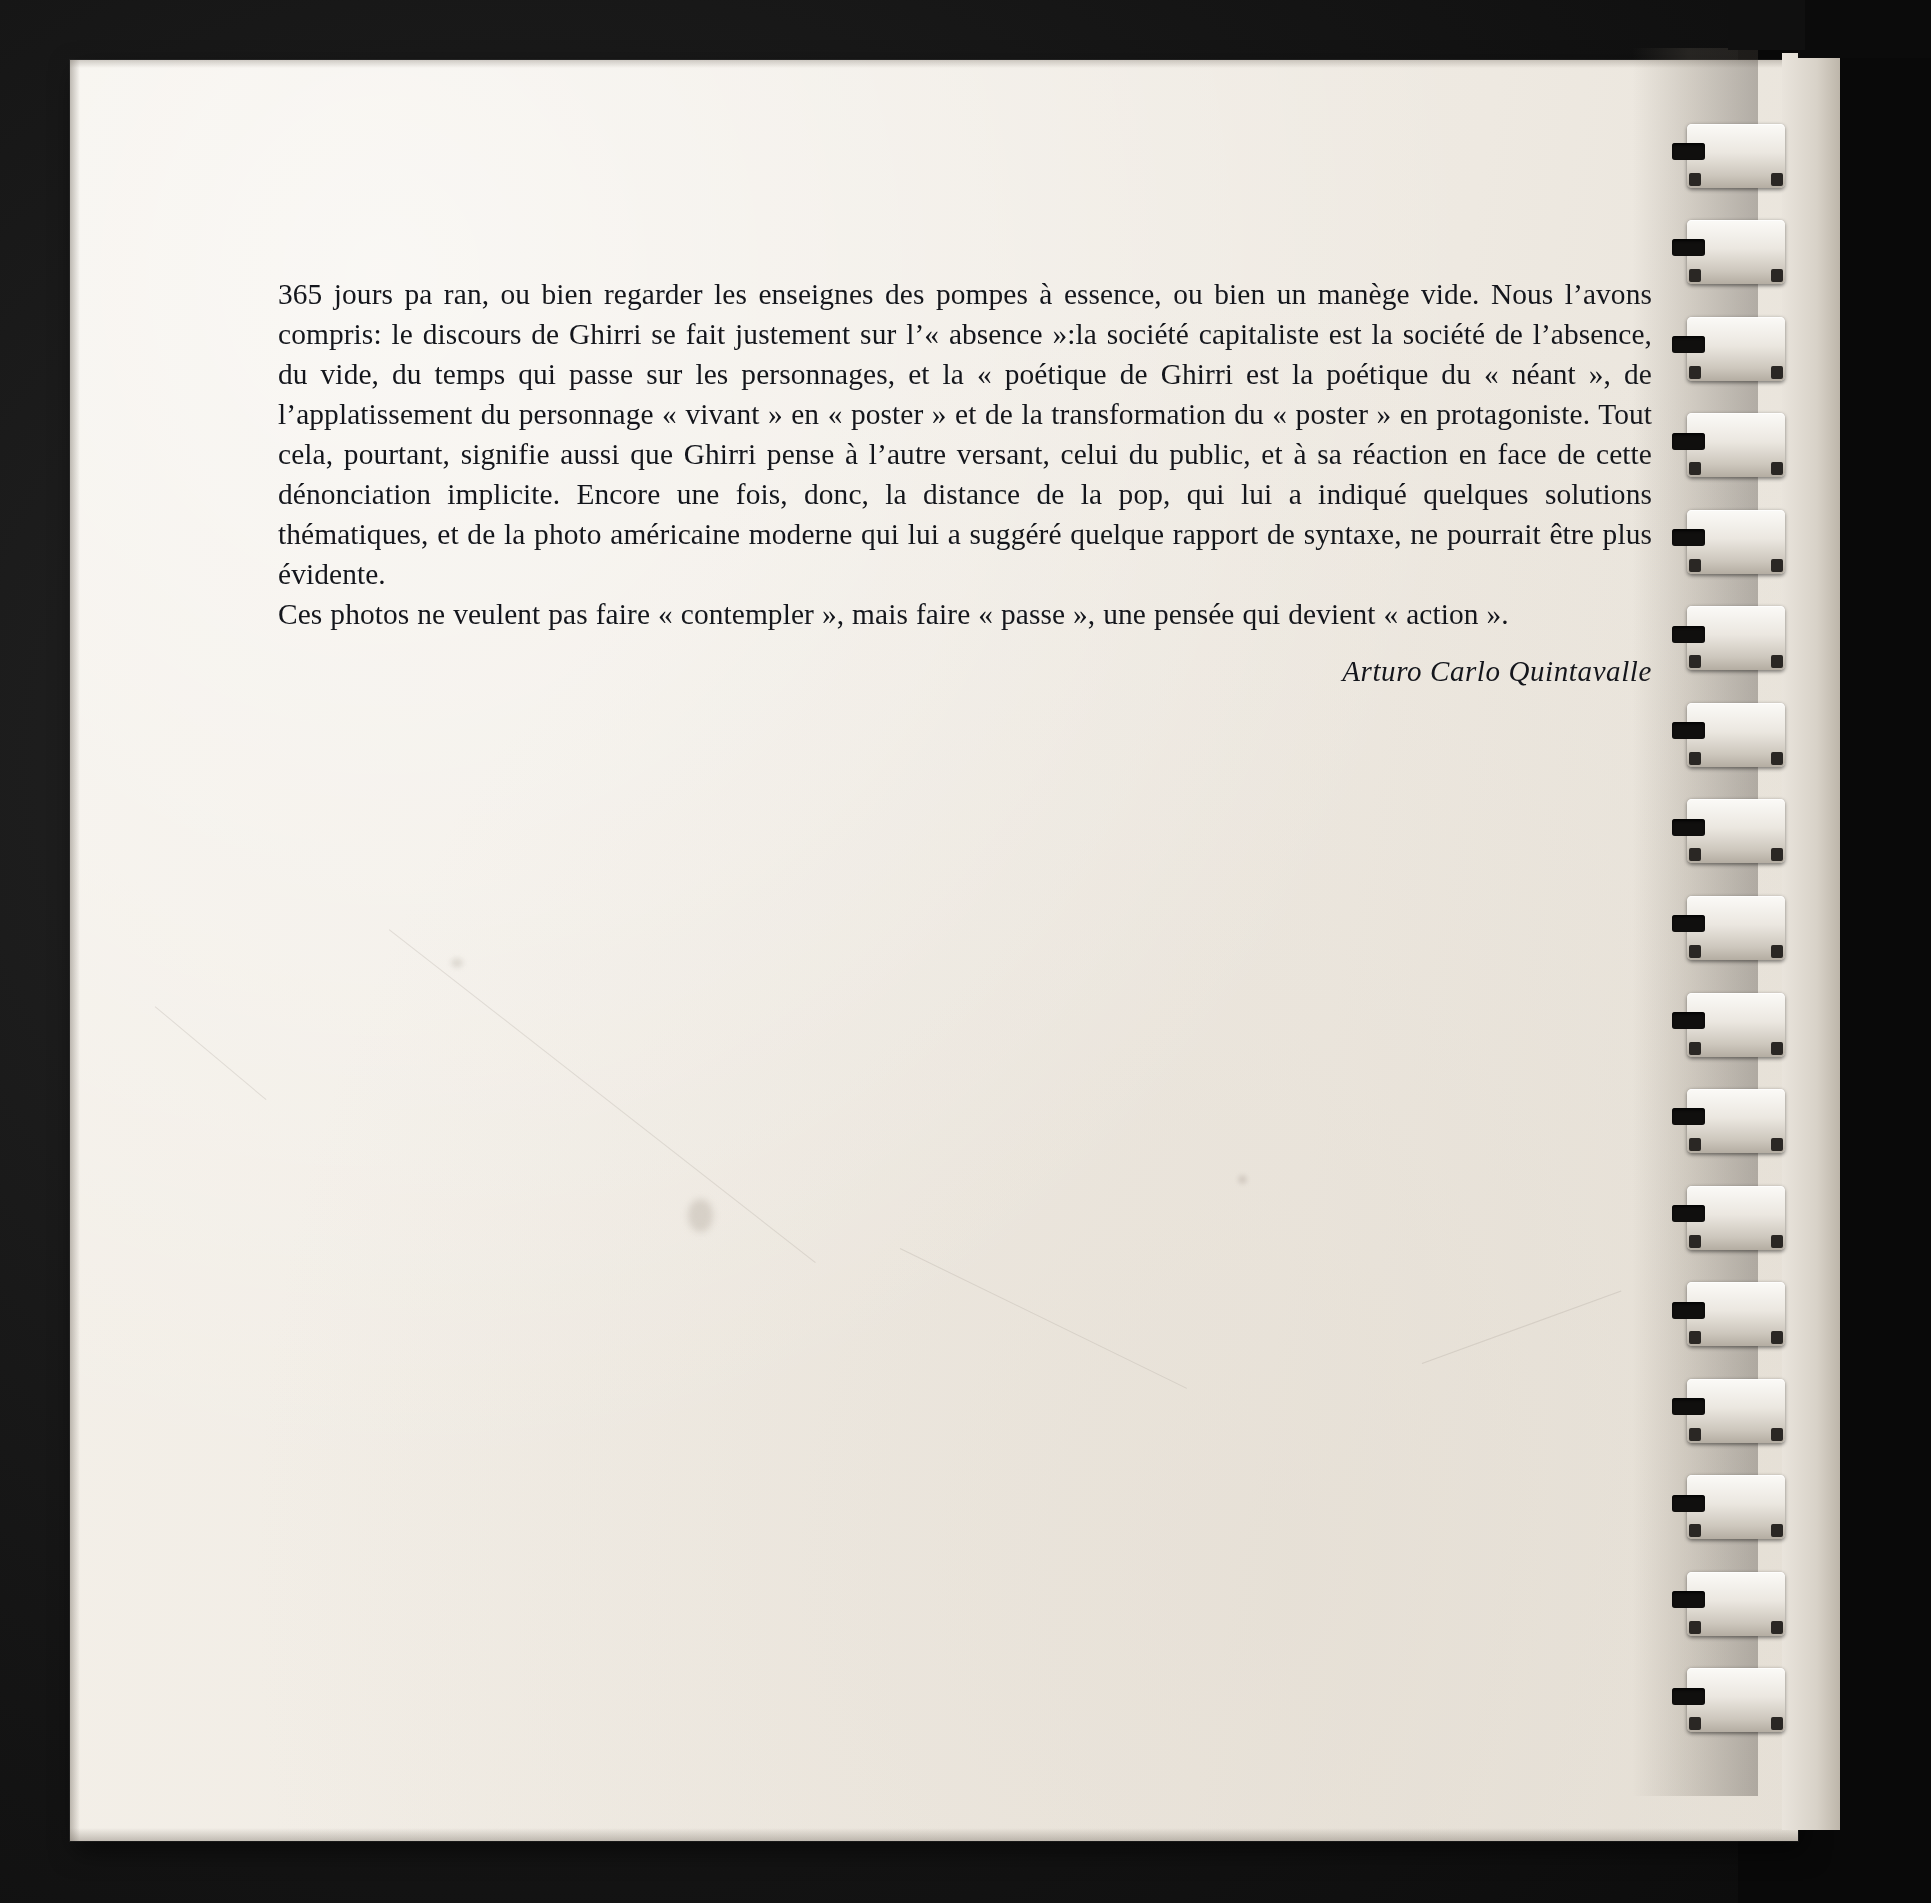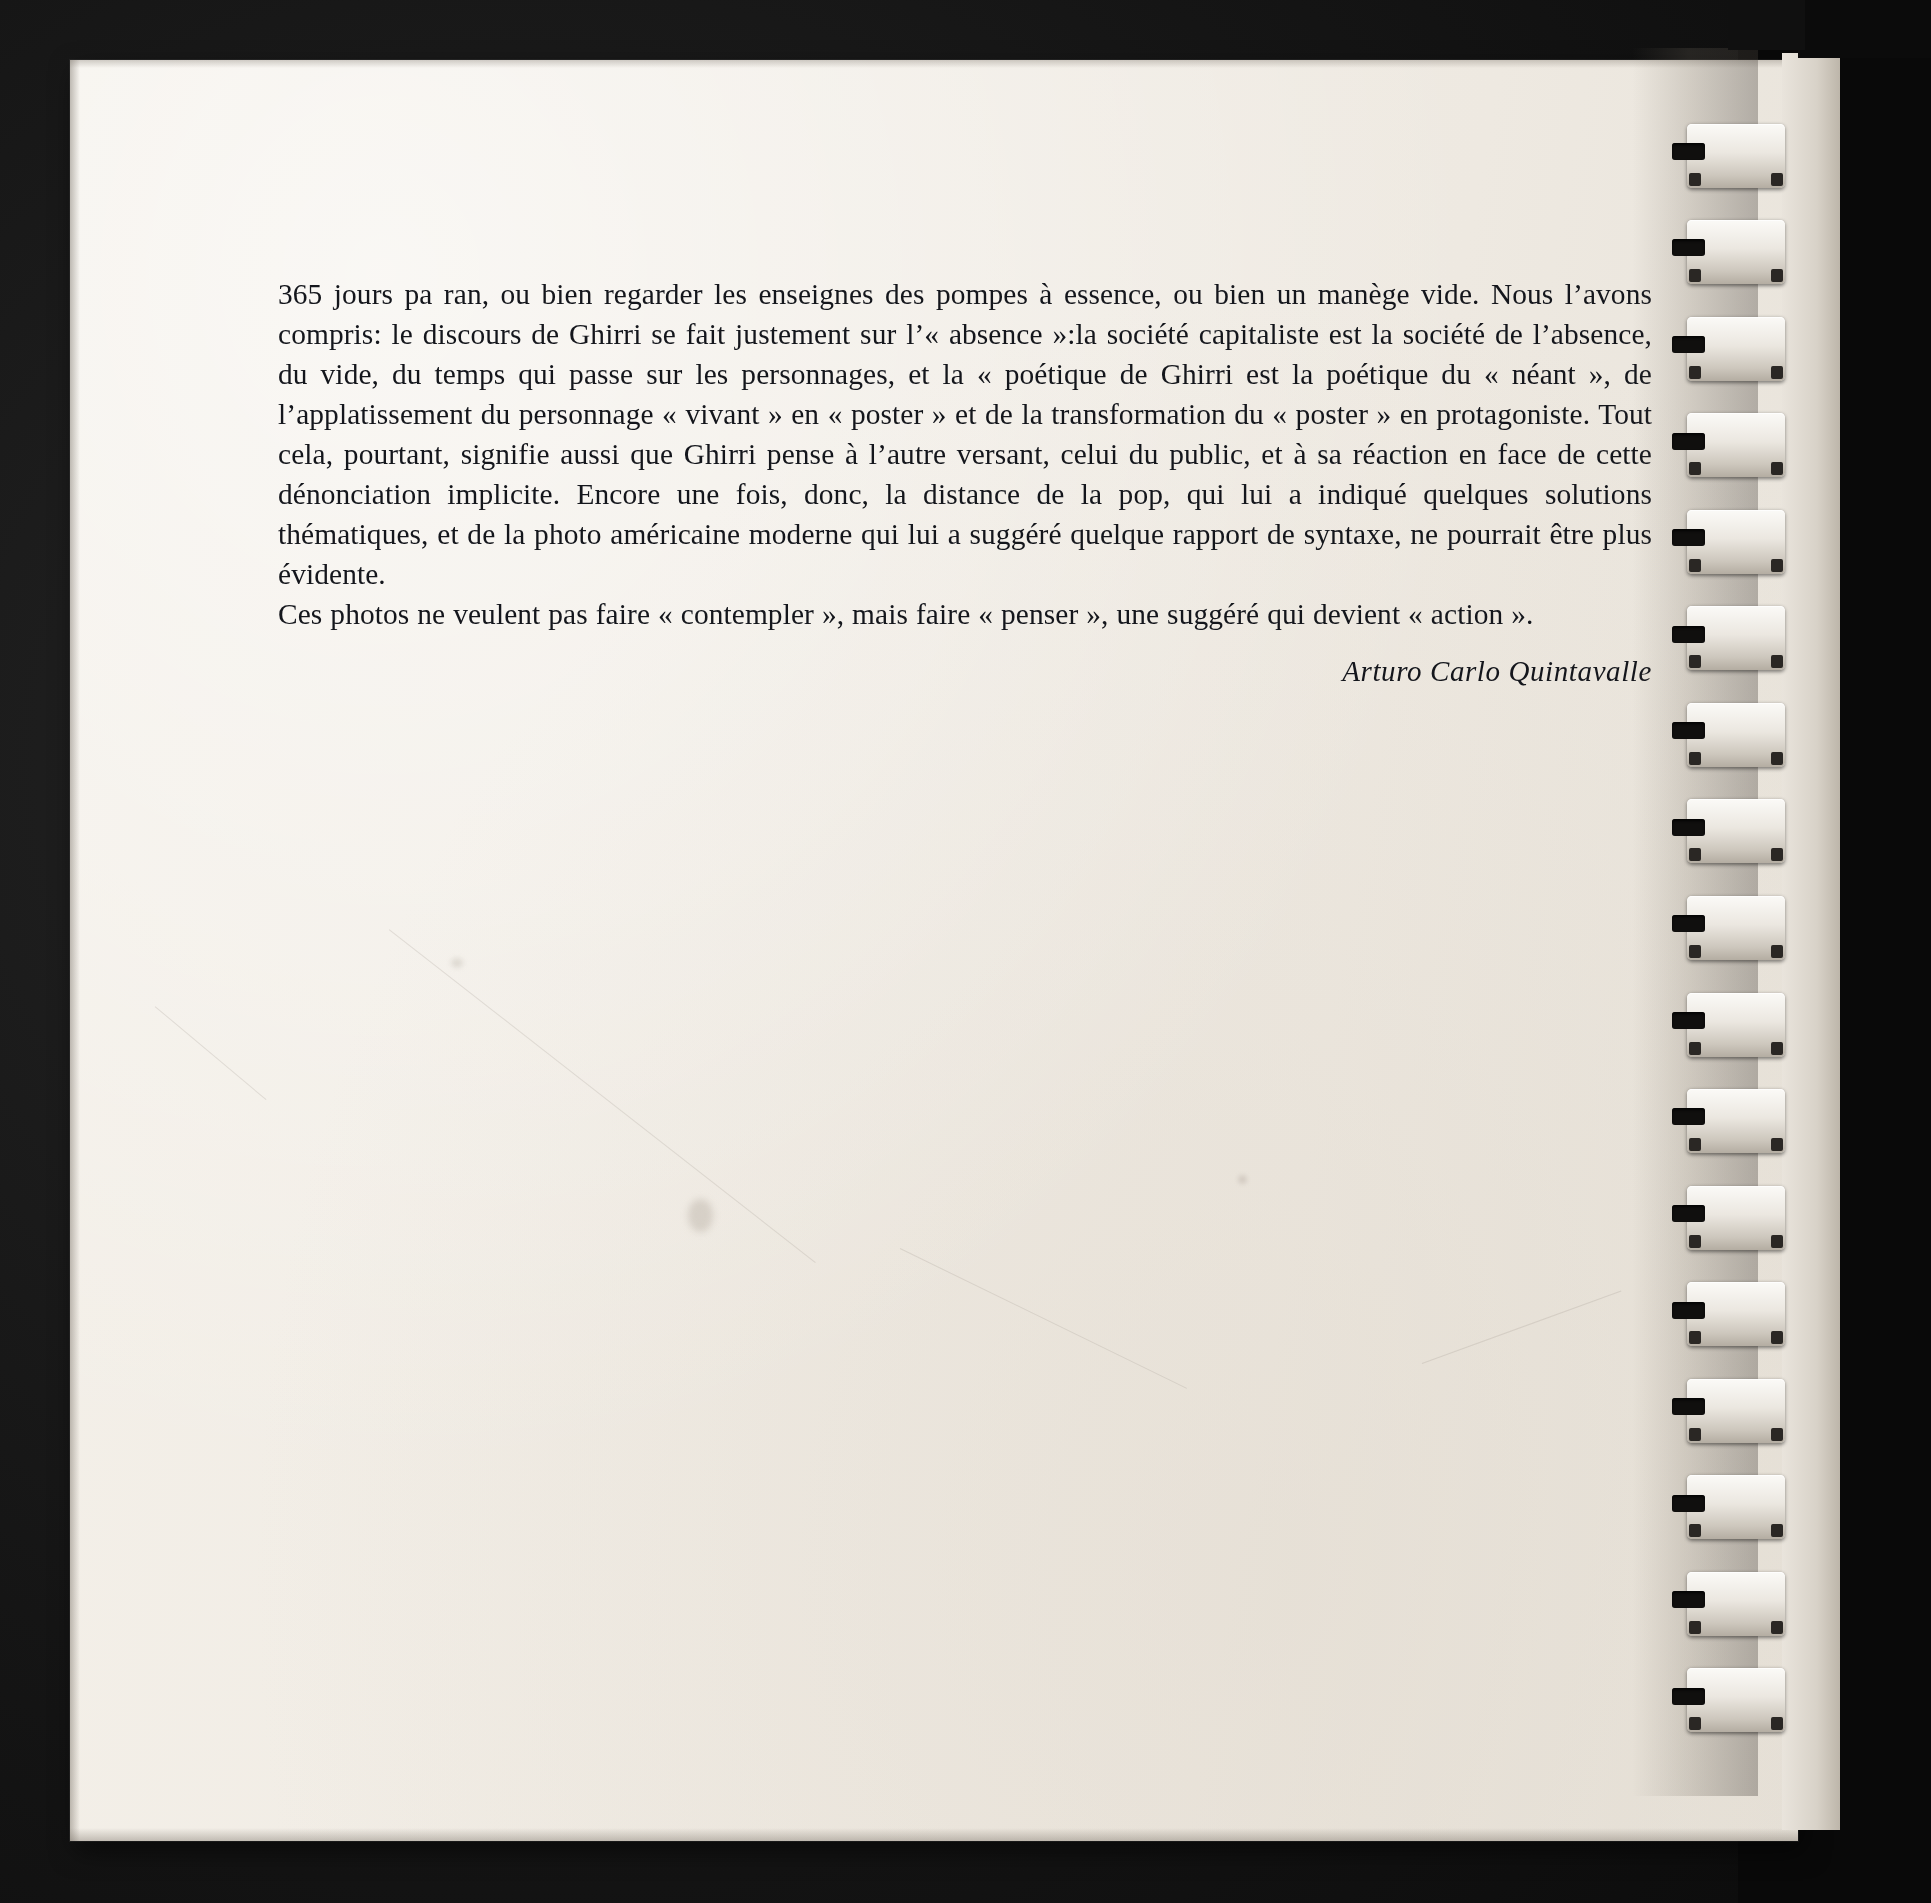--- a/index.html
+++ b/index.html
@@ -222,21 +222,21 @@
     <div class="blemish blem1"></div>
     <div class="blemish blem2"></div>
     <div class="blemish blem3"></div>
     <div class="scratch scr1"></div>
     <div class="scratch scr2"></div>
     <div class="scratch scr3"></div>
     <div class="scratch scr4"></div>
 
     <div class="textblock">
       <p class="para">365 jours pa ran, ou bien regarder les enseignes des pompes à essence, ou bien un manège vide. Nous l’avons compris: le discours de Ghirri se fait justement sur l’« absence »:la société capitaliste est la société de l’absence, du vide, du temps qui passe sur les personnages, et la « poétique de Ghirri est la poétique du « néant », de l’applatissement du personnage « vivant » en « poster » et de la transformation du « poster » en protagoniste. Tout cela, pourtant, signifie aussi que Ghirri pense à l’autre versant, celui du public, et à sa réaction en face de cette dénonciation implicite. Encore une fois, donc, la distance de la pop, qui lui a indiqué quelques solutions thématiques, et de la photo américaine moderne qui lui a suggéré quelque rapport de syntaxe, ne pourrait être plus évidente.</p>
-      <p class="para last">Ces photos ne veulent pas faire « contempler », mais faire « penser », une suggéré qui devient « action ».</p>
+      <p class="para last">Ces photos ne veulent pas faire « contempler », mais faire « passe », une pensée qui devient « action ».</p>
       <div class="signature">Arturo Carlo Quintavalle</div>
     </div>
   </div>
 
   <div class="gutter-shadow"></div>
   <div class="next-page"></div>
   <div class="corner-notch"></div>
   <div class="corner-notch2"></div>
 
   <div class="gutter">

